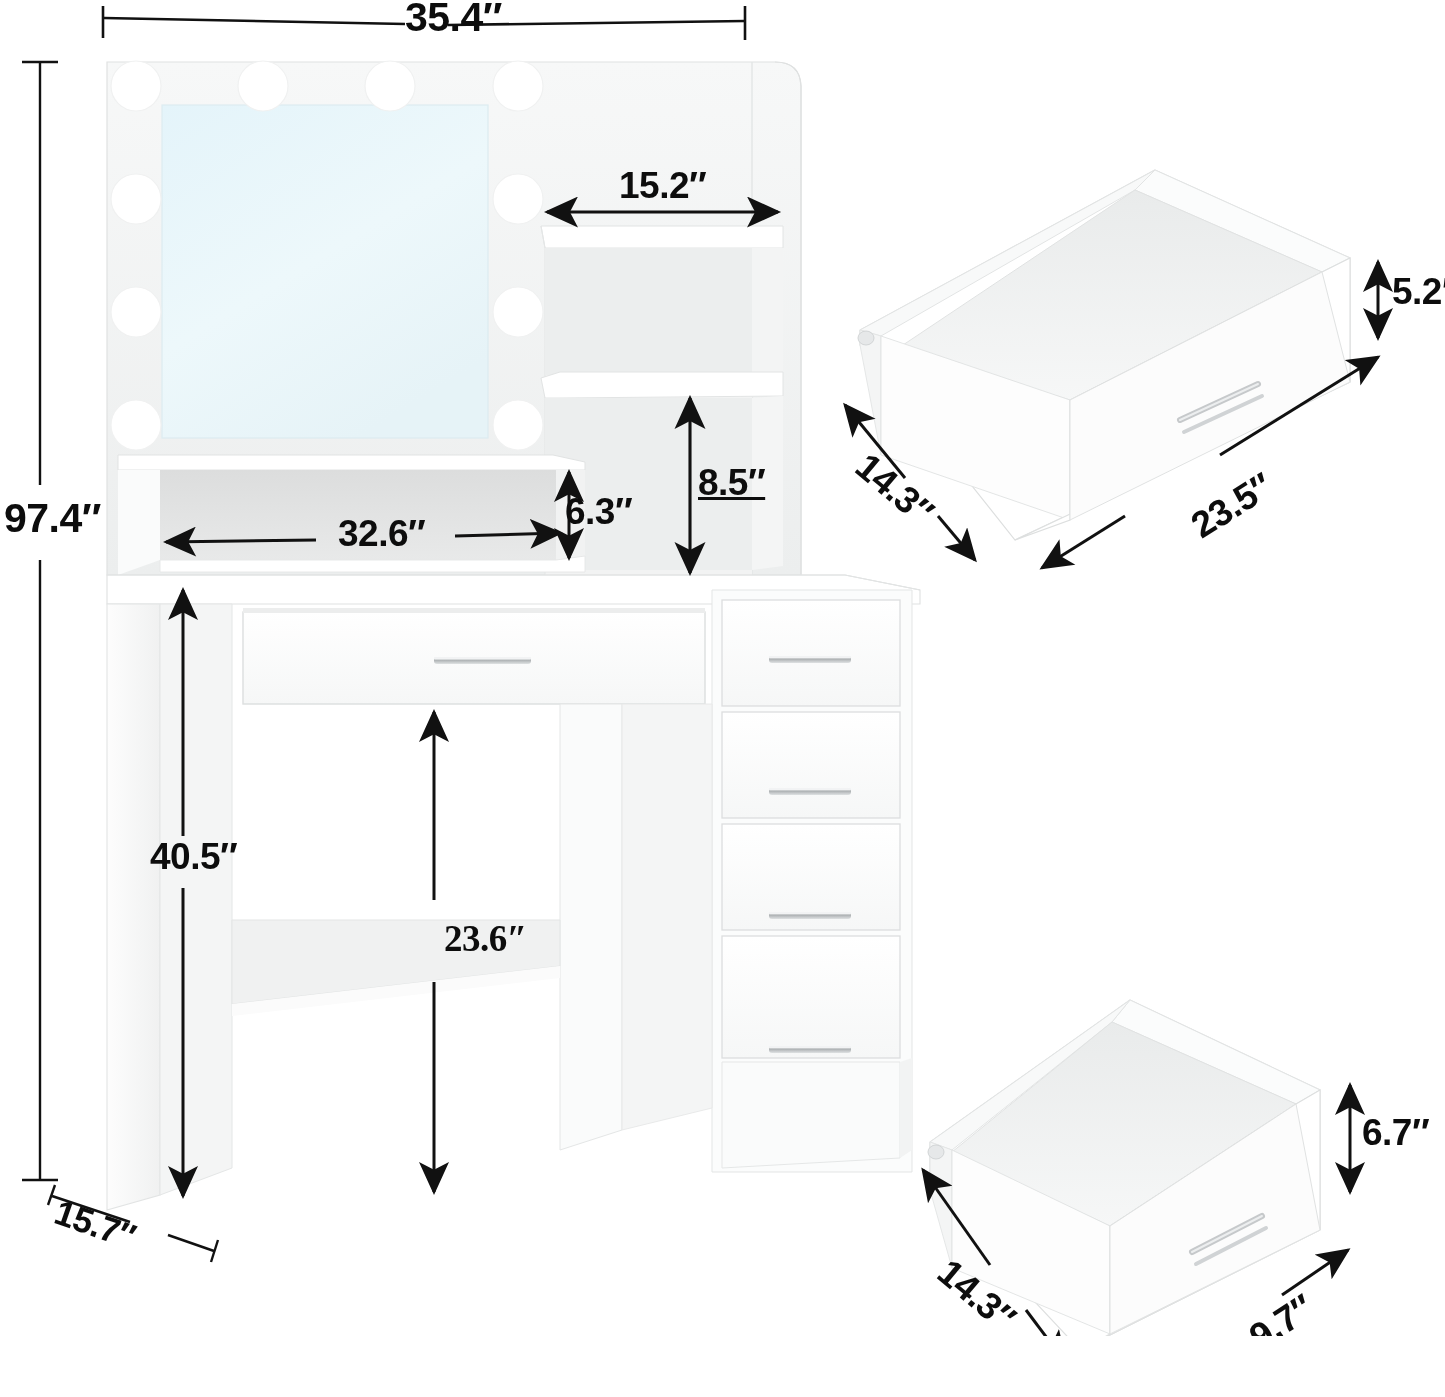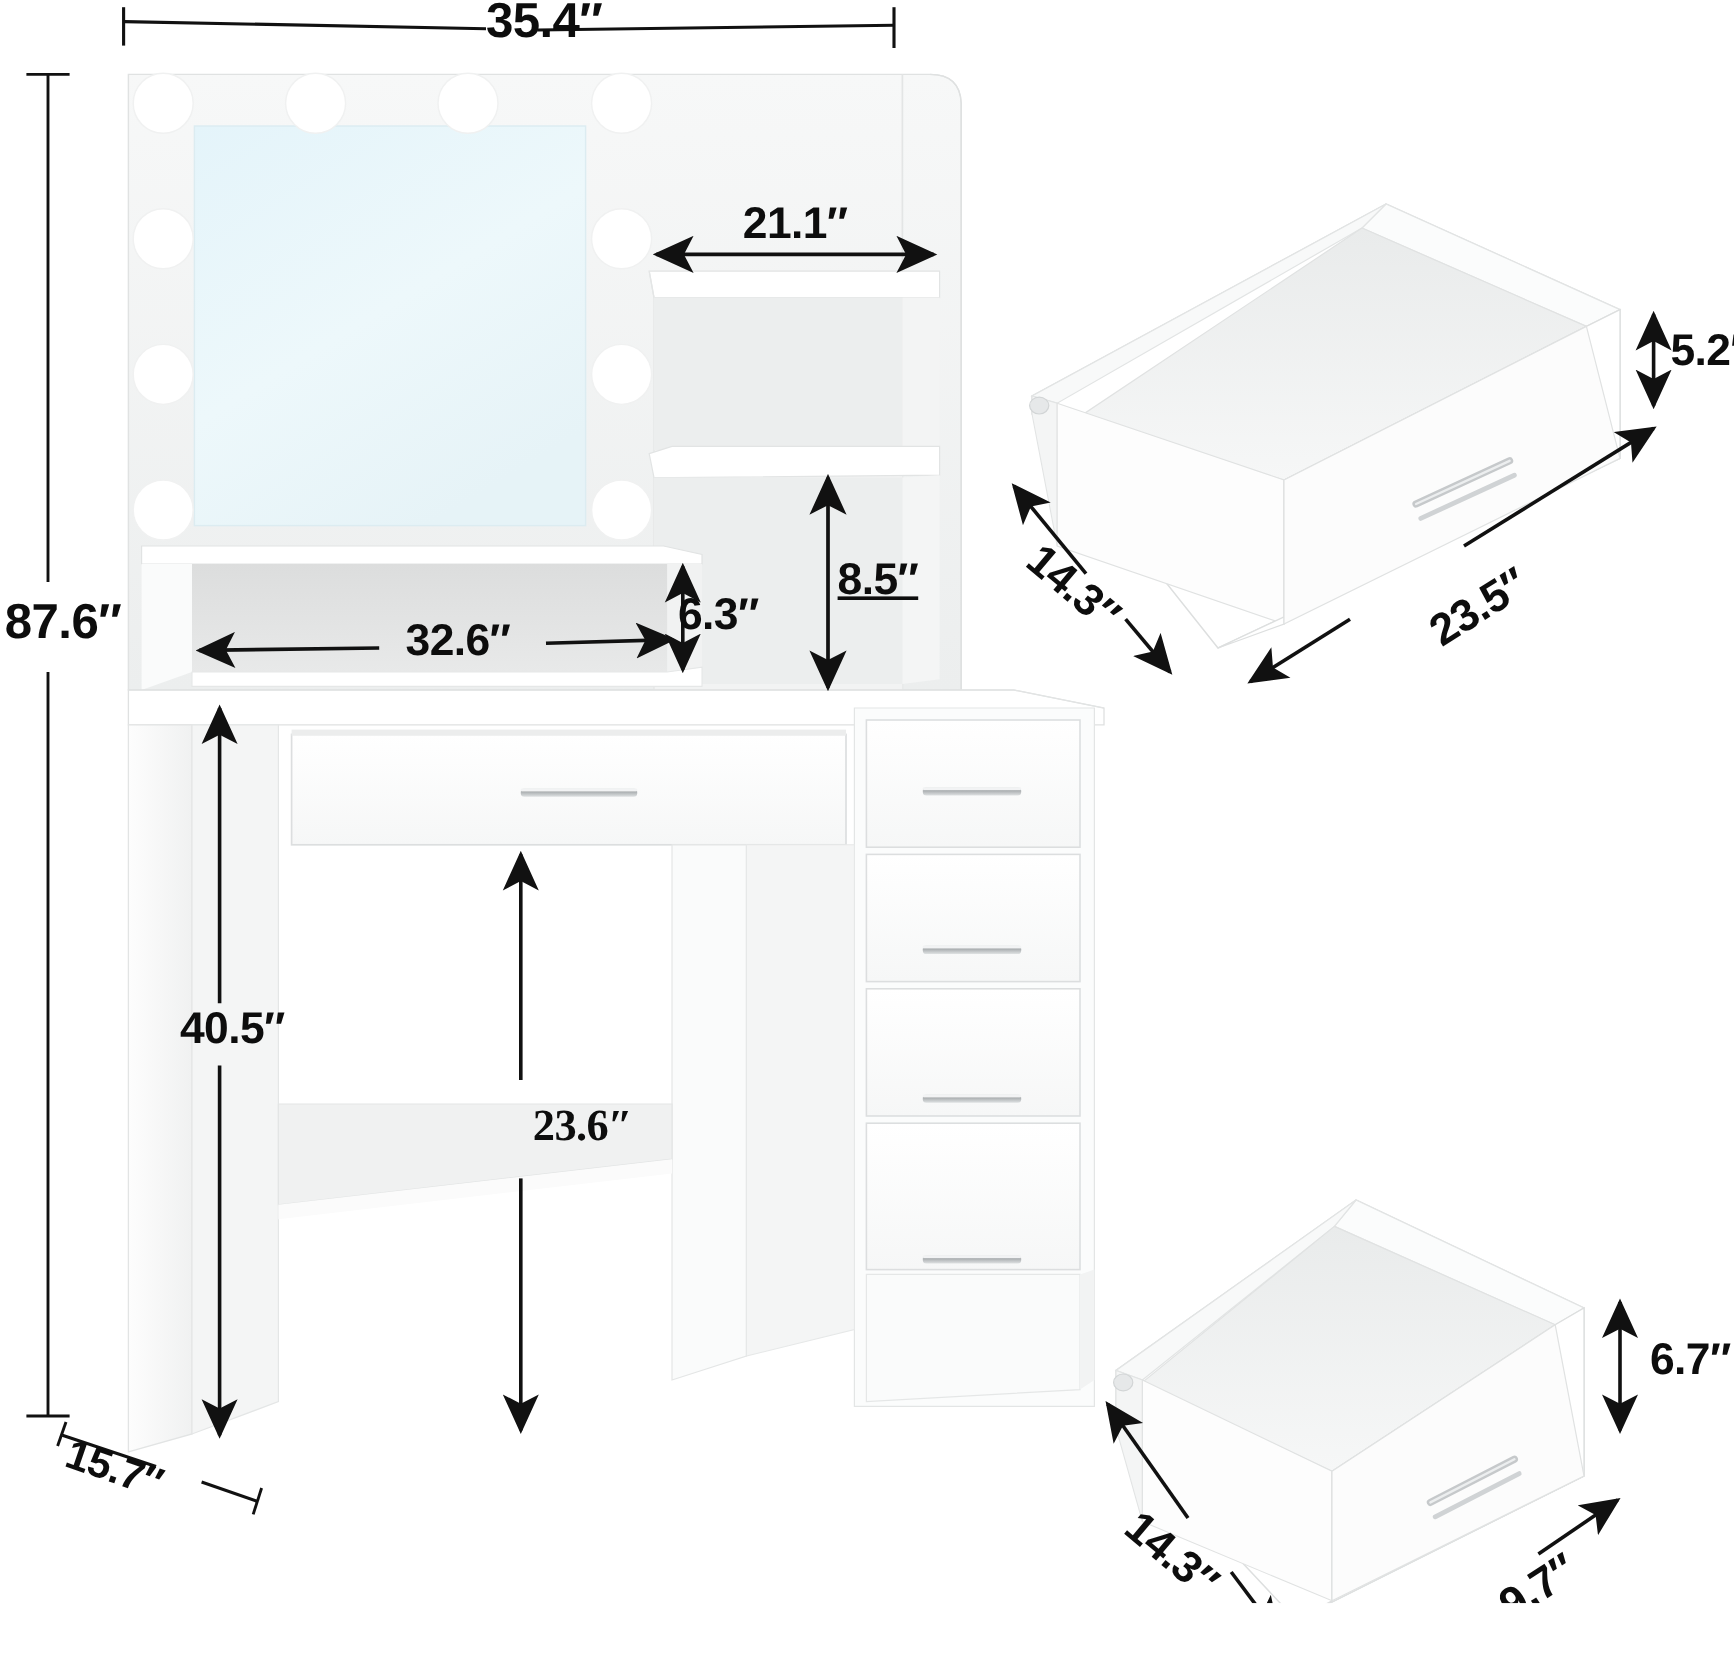--- a/index.html
+++ b/index.html
@@ -258,41 +258,41 @@
       <path d="M923,1170 L990,1265" stroke-width="3.0" marker-start="url(#arrowStart)"></path>
       <path name="d" d="M1026,1310 L1065,1362" stroke-width="3.0" marker-end="url(#arrowEnd)"></path>
 
       <path d="M1158,1378 L1220,1338" stroke-width="3.0" marker-start="url(#arrowStart)"></path>
       <path name="w" d="M1282,1295 L1348,1250" stroke-width="3.0" marker-end="url(#arrowEnd)"></path>
     </g>
   </svg>
 
   <div class="dim-label sz-lg" style="left:405px; top:-3px;">35.4″</div>
 
-  <div class="dim-label sz-lg" style="left:4px; top:498px;">87.6″</div>
-
-  <div class="dim-label sz-md" style="left:619px; top:167px;">21.1″</div>
+  <div class="dim-label sz-lg" style="left:4px; top:498px;">97.4″</div>
+
+  <div class="dim-label sz-md" style="left:619px; top:167px;">15.2″</div>
 
   <div class="dim-label sz-md" style="left:698px; top:464px;text-decoration:underline;">8.5″</div>
 
   <div class="dim-label sz-md" style="left:338px; top:515px;">32.6″</div>
 
   <div class="dim-label sz-md" style="left:565px; top:493px;">6.3″</div>
 
   <div class="dim-label sz-md" style="left:150px; top:838px;">40.5″</div>
 
   <div class="dim-label sz-md" style="left:444px; top:920px;font-family:Liberation Serif, serif;">23.6″</div>
 
   <div class="dim-label sz-sm" style="left:62px; top:1194px; transform:rotate(19deg); transform-origin:left top;">15.7″</div>
 
   <div class="dim-label sz-md" style="left:1392px; top:273px;">5.2″</div>
 
   <div class="dim-label sz-md" style="left:873px; top:447px; transform:rotate(40deg); transform-origin:left top;">14.3″</div>
 
   <div class="dim-label sz-md" style="left:1185px; top:513px; transform:rotate(-32deg); transform-origin:left top;">23.5″</div>
 
-  <div class="dim-label sz-md" style="left:1362px; top:1114px;margin-left:13px;">6.7″</div>
+  <div class="dim-label sz-md" style="left:1362px; top:1114px;">6.7″</div>
 
   <div class="dim-label sz-md" style="left:955px; top:1253px; transform:rotate(40deg); transform-origin:left top;">14.3″</div>
 
   <div class="dim-label sz-md" style="left:1243px; top:1325px; transform:rotate(-33deg); transform-origin:left top;">9.7″</div>
 
 </div>
 
 </body></html>

